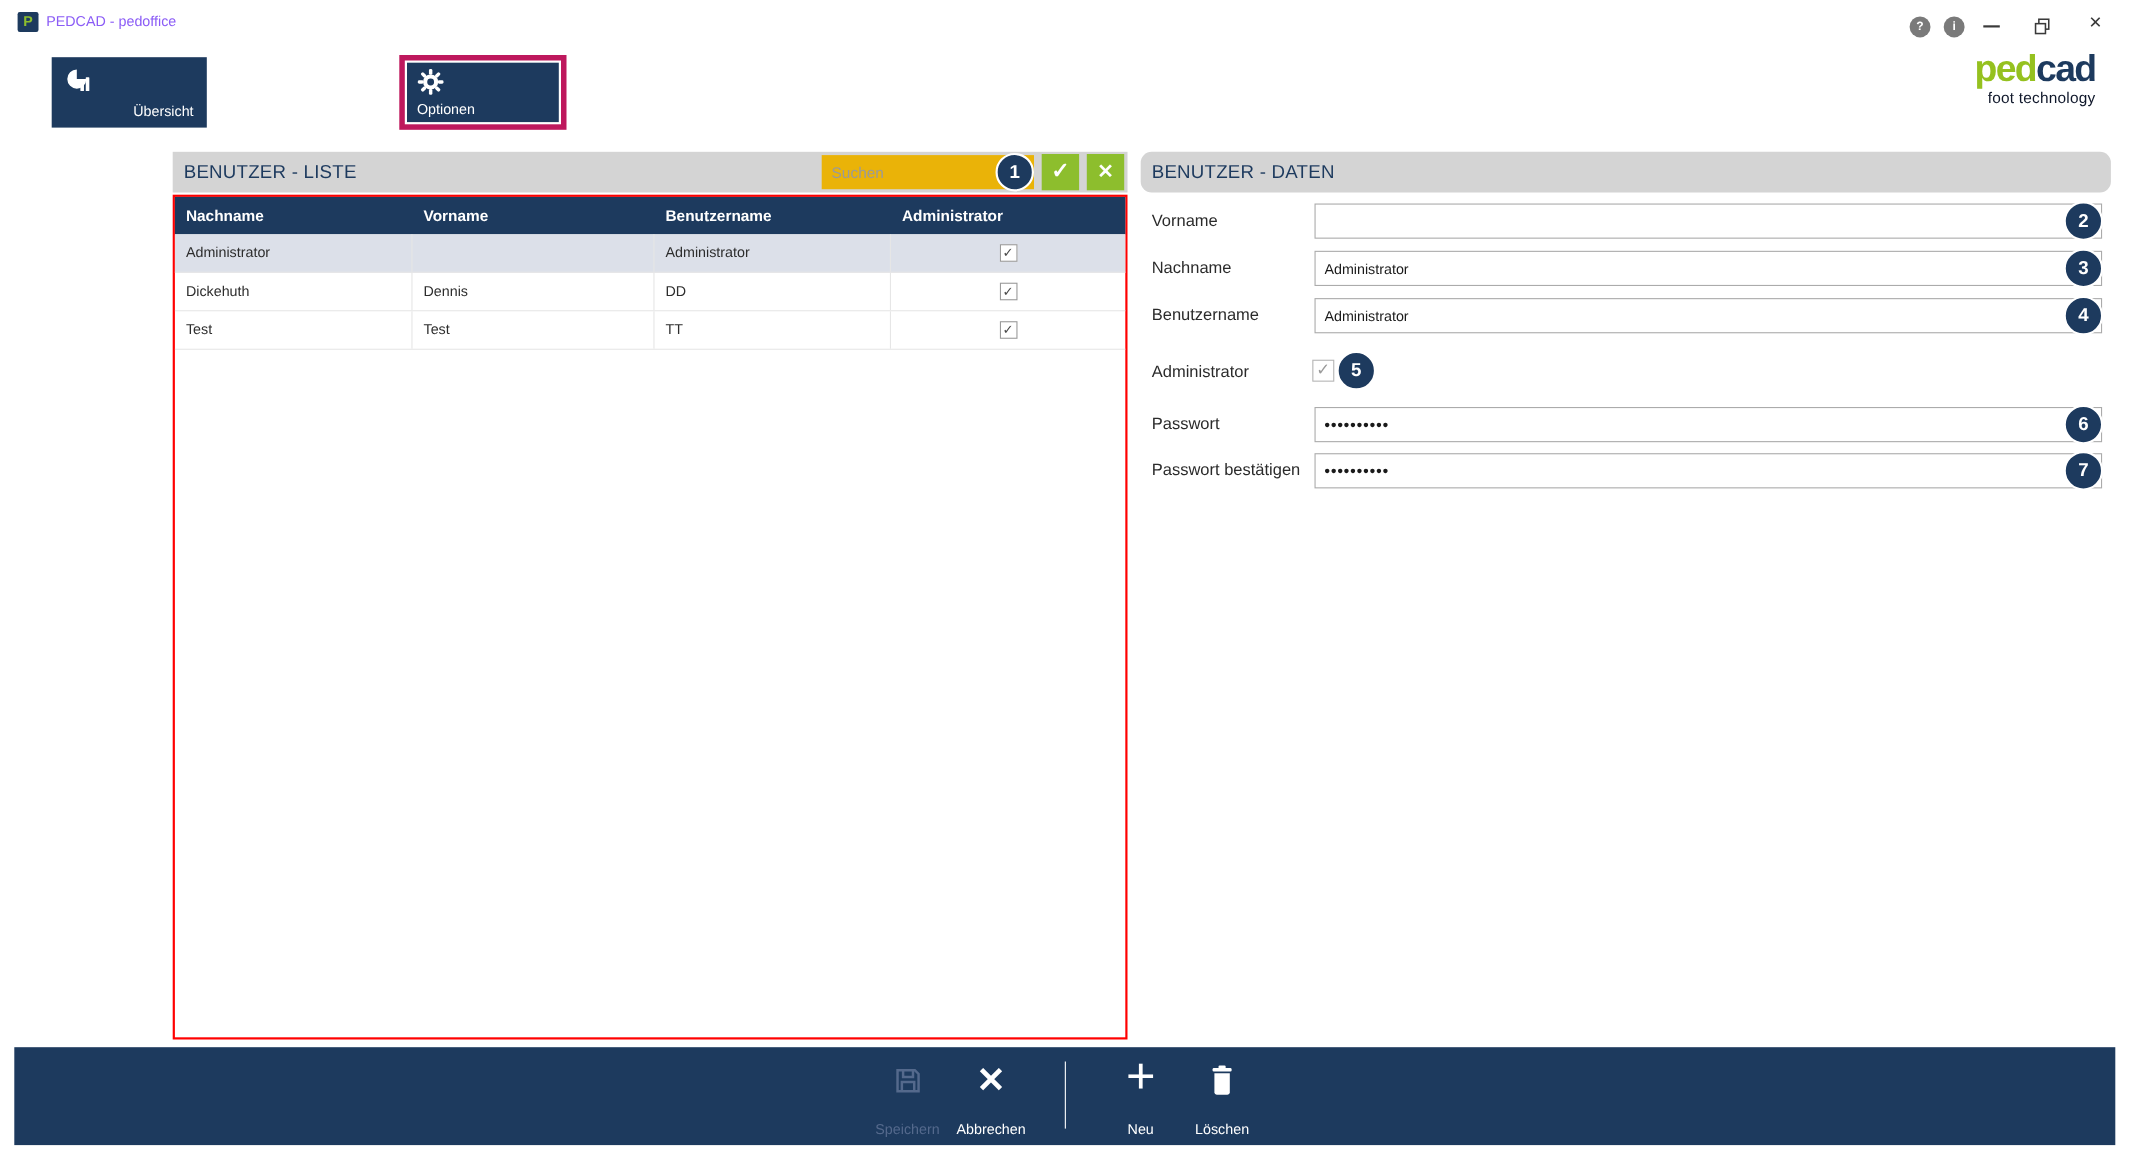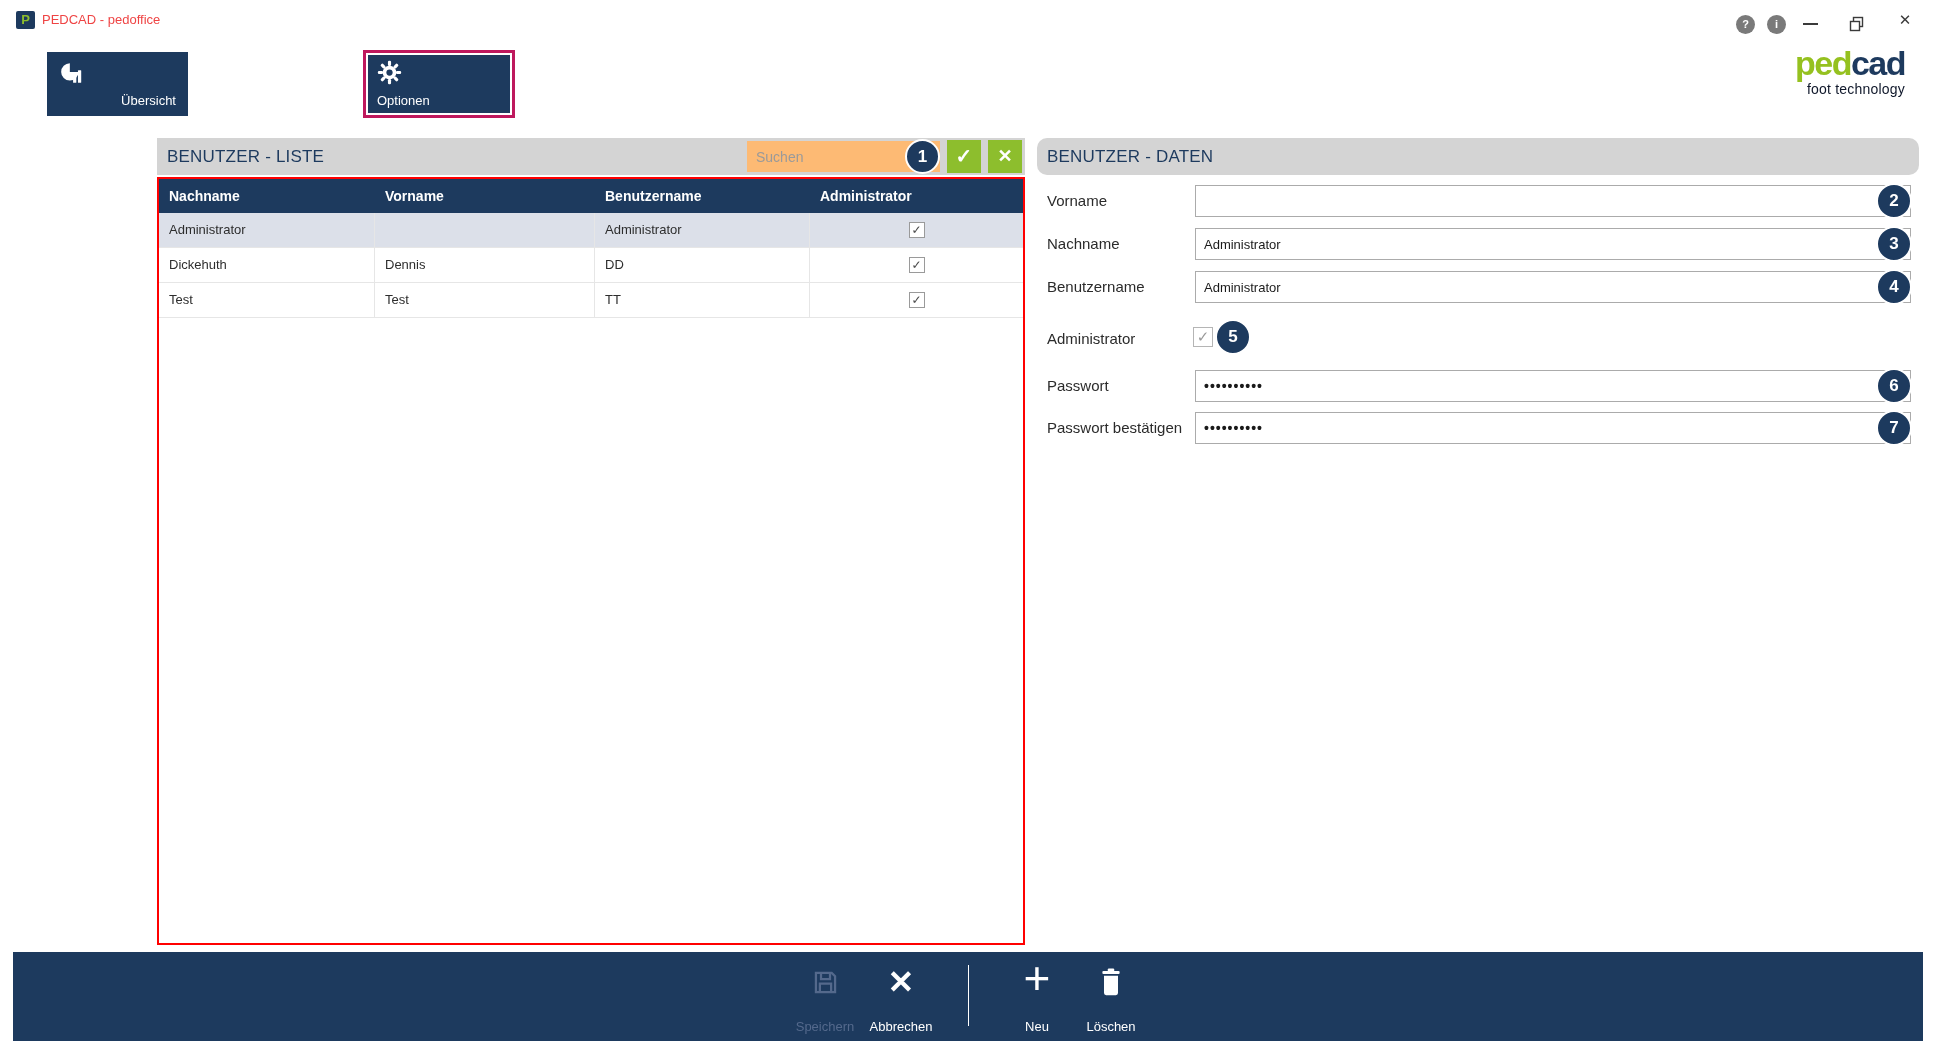--- a/index.html
+++ b/index.html
@@ -5,38 +5,38 @@
   * { margin:0; padding:0; box-sizing:border-box; }
   html,body { width:1936px; height:1056px; overflow:hidden; background:#fff;
               font-family:"Liberation Sans", sans-serif; }
   .app { position:relative; width:1936px; height:1056px; background:#fff; }
 
   
   .titlebar { position:absolute; left:0; top:0; width:1936px; height:40px; background:#fff; }
   .app-icon { position:absolute; left:16px; top:11px; width:19px; height:18px; background:#1d3a5e;
               border-radius:2px; color:#8dbe2d; font-weight:bold; font-size:13px; text-align:center;
               line-height:18px; }
-  .win-title { position:absolute; left:42px; top:12px; font-size:13px; color:#ef4444; }
+  .win-title { position:absolute; left:42px; top:12px; font-size:13px; color:#8b5cf6; }
   .circle-btn { position:absolute; top:15px; width:19px; height:19px; border-radius:50%;
                 background:#7a7a7a; color:#fff; font-size:11px; font-weight:bold; text-align:center;
                 line-height:19px; }
   .help-btn { left:1736px; } .info-btn { left:1767px; }
   .min-btn { position:absolute; left:1803px; top:23px; width:15px; height:2px; background:#3a3a3a; }
   .restore-btn { position:absolute; left:1848px; top:15px; width:18px; height:18px; }
   .close-btn { position:absolute; left:1895px; top:11px; font-size:15px; color:#3a3a3a; width:20px;
                text-align:center; }
 
   
   .tab { position:absolute; top:52px; height:64px; background:#1d3a5e; color:#fff;
          padding:8px 12px 8px 12px; display:flex; flex-direction:column; justify-content:space-between; }
   .tab .lbl { font-size:13px;text-align:right; }
   .tab-uebersicht { left:47px;  width:141px; }
   .tab-kunden     { left:208px; width:142px; }
   .tab-optionen-frame { position:absolute; left:363px; top:50px; width:152px; height:68px;
-         border:3px solid #be185d; background:#fff; padding:2px; }
+         border:5px solid #be185d; background:#fff; padding:2px; }
   .tab-optionen-frame .tab-inner { width:100%; height:100%; background:#1d3a5e; color:#fff;
          padding:5px 9px; display:flex; flex-direction:column; justify-content:space-between; }
   .tab-inner .lbl { font-size:13px; }
 
   
   .logo { position:absolute; right:31px; top:46px; text-align:right; line-height:1; }
   .logo .word { font-size:34px; font-weight:bold; letter-spacing:-1.5px; }
   .logo .ped { color:#95c11f; } .logo .cad { color:#1d3a5e; }
   .logo .tagline { font-size:14px; color:#0f172a; margin-top:2px; letter-spacing:0.2px; }
 
@@ -45,21 +45,21 @@
              flex-direction:column; gap:9px; }
   .side-item { height:36px; background:#8dbe2d; color:#fff; font-size:15px; text-align:center;
                line-height:36px; }
   .side-item.active { background:#1d3a5e; }
 
   
   .liste-header { position:absolute; left:157px; top:138px; width:868px; height:37px; background:#d4d4d4; }
   .panel-title { position:absolute; left:10px; top:0; line-height:37px; font-size:17px; font-weight:normal;
                  color:#1d3a5e; letter-spacing:0.2px; }
   .search-input { position:absolute; left:590px; top:3px; width:193px; height:31px; border:none;
-                  background:#fdba74; padding-left:9px; font-size:14px; font-family:"Liberation Sans",sans-serif;
+                  background:#eab308; padding-left:9px; font-size:14px; font-family:"Liberation Sans",sans-serif;
                   color:#333; }
   .search-input::placeholder { color:#9a9a9a; }
   .badge { border-radius:50%; background:#1d3a5e; color:#fff; font-weight:bold; text-align:center;
            border:2px solid #fff; }
   .badge-1 { position:absolute; left:748px; top:1px; width:35px; height:35px; font-size:17px; line-height:31px; }
   .hdr-btn { position:absolute; top:2px; width:34px; height:33px; background:#8dbe2d; color:#fff;
              text-align:center; font-weight:bold; }
   .confirm-btn { left:790px; font-size:20px; line-height:33px; }
   .clear-btn   { left:831px; font-size:18px; line-height:33px; }
 

